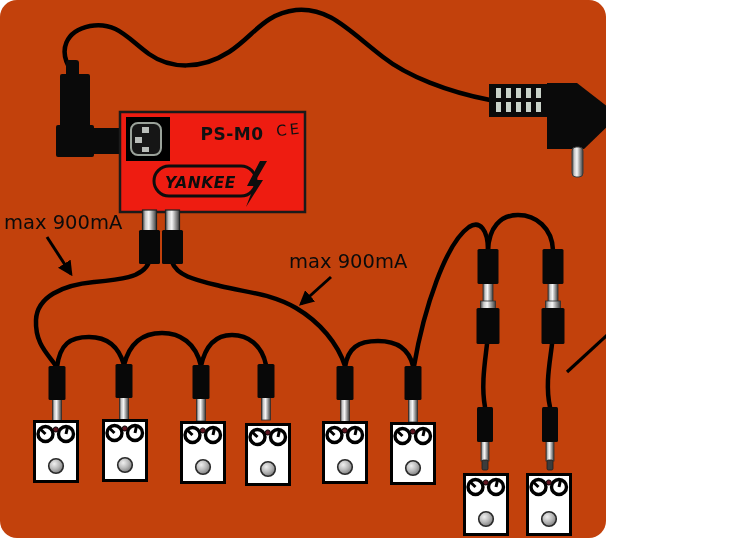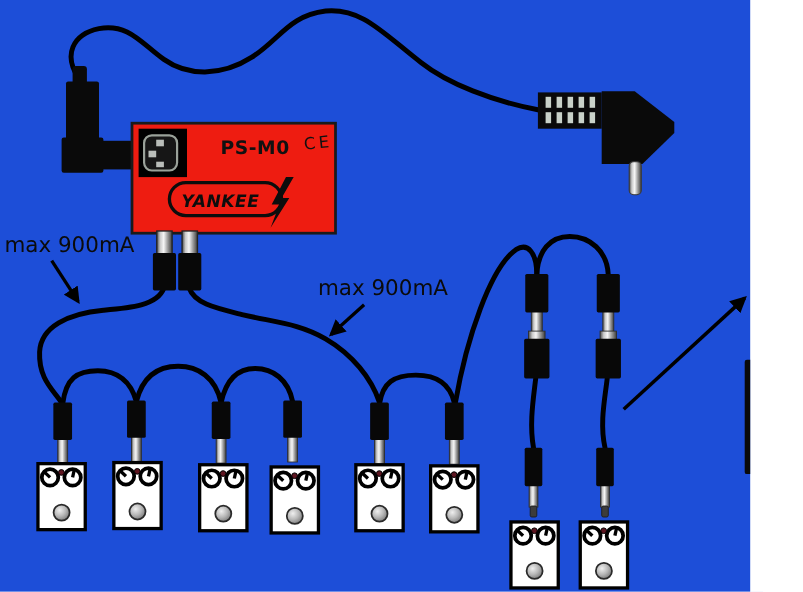--- a/index.html
+++ b/index.html
@@ -1,17 +1,17 @@
 <!DOCTYPE html>
 <html><head>
 <meta charset="utf-8">
 <style>
   html,body{margin:0;padding:0;background:#ffffff;}
-  .stage{position:relative;width:682px;height:538px;background:#1d4ed8;overflow:hidden;
-         font-family:"DejaVu Sans","Liberation Sans",sans-serif;}
+  .stage{position:relative;width:606px;height:538px;background:#c2410c;overflow:hidden;
+         font-family:"DejaVu Sans","Liberation Sans",sans-serif;border-radius:17px;}
   svg{display:block;}
   text{font-family:"DejaVu Sans","Liberation Sans",sans-serif;}
   .lbl{font-size:19.5px;fill:#0b0b0b;}
   .model{font-size:17px;font-weight:bold;fill:#111;letter-spacing:.5px;}
   .ce{font-size:15px;fill:#111;letter-spacing:3px;}
   .brand{font-size:15.5px;font-weight:bold;font-style:italic;fill:#0d0d0d;letter-spacing:.5px;}
 </style>
 </head>
 <body>
 

